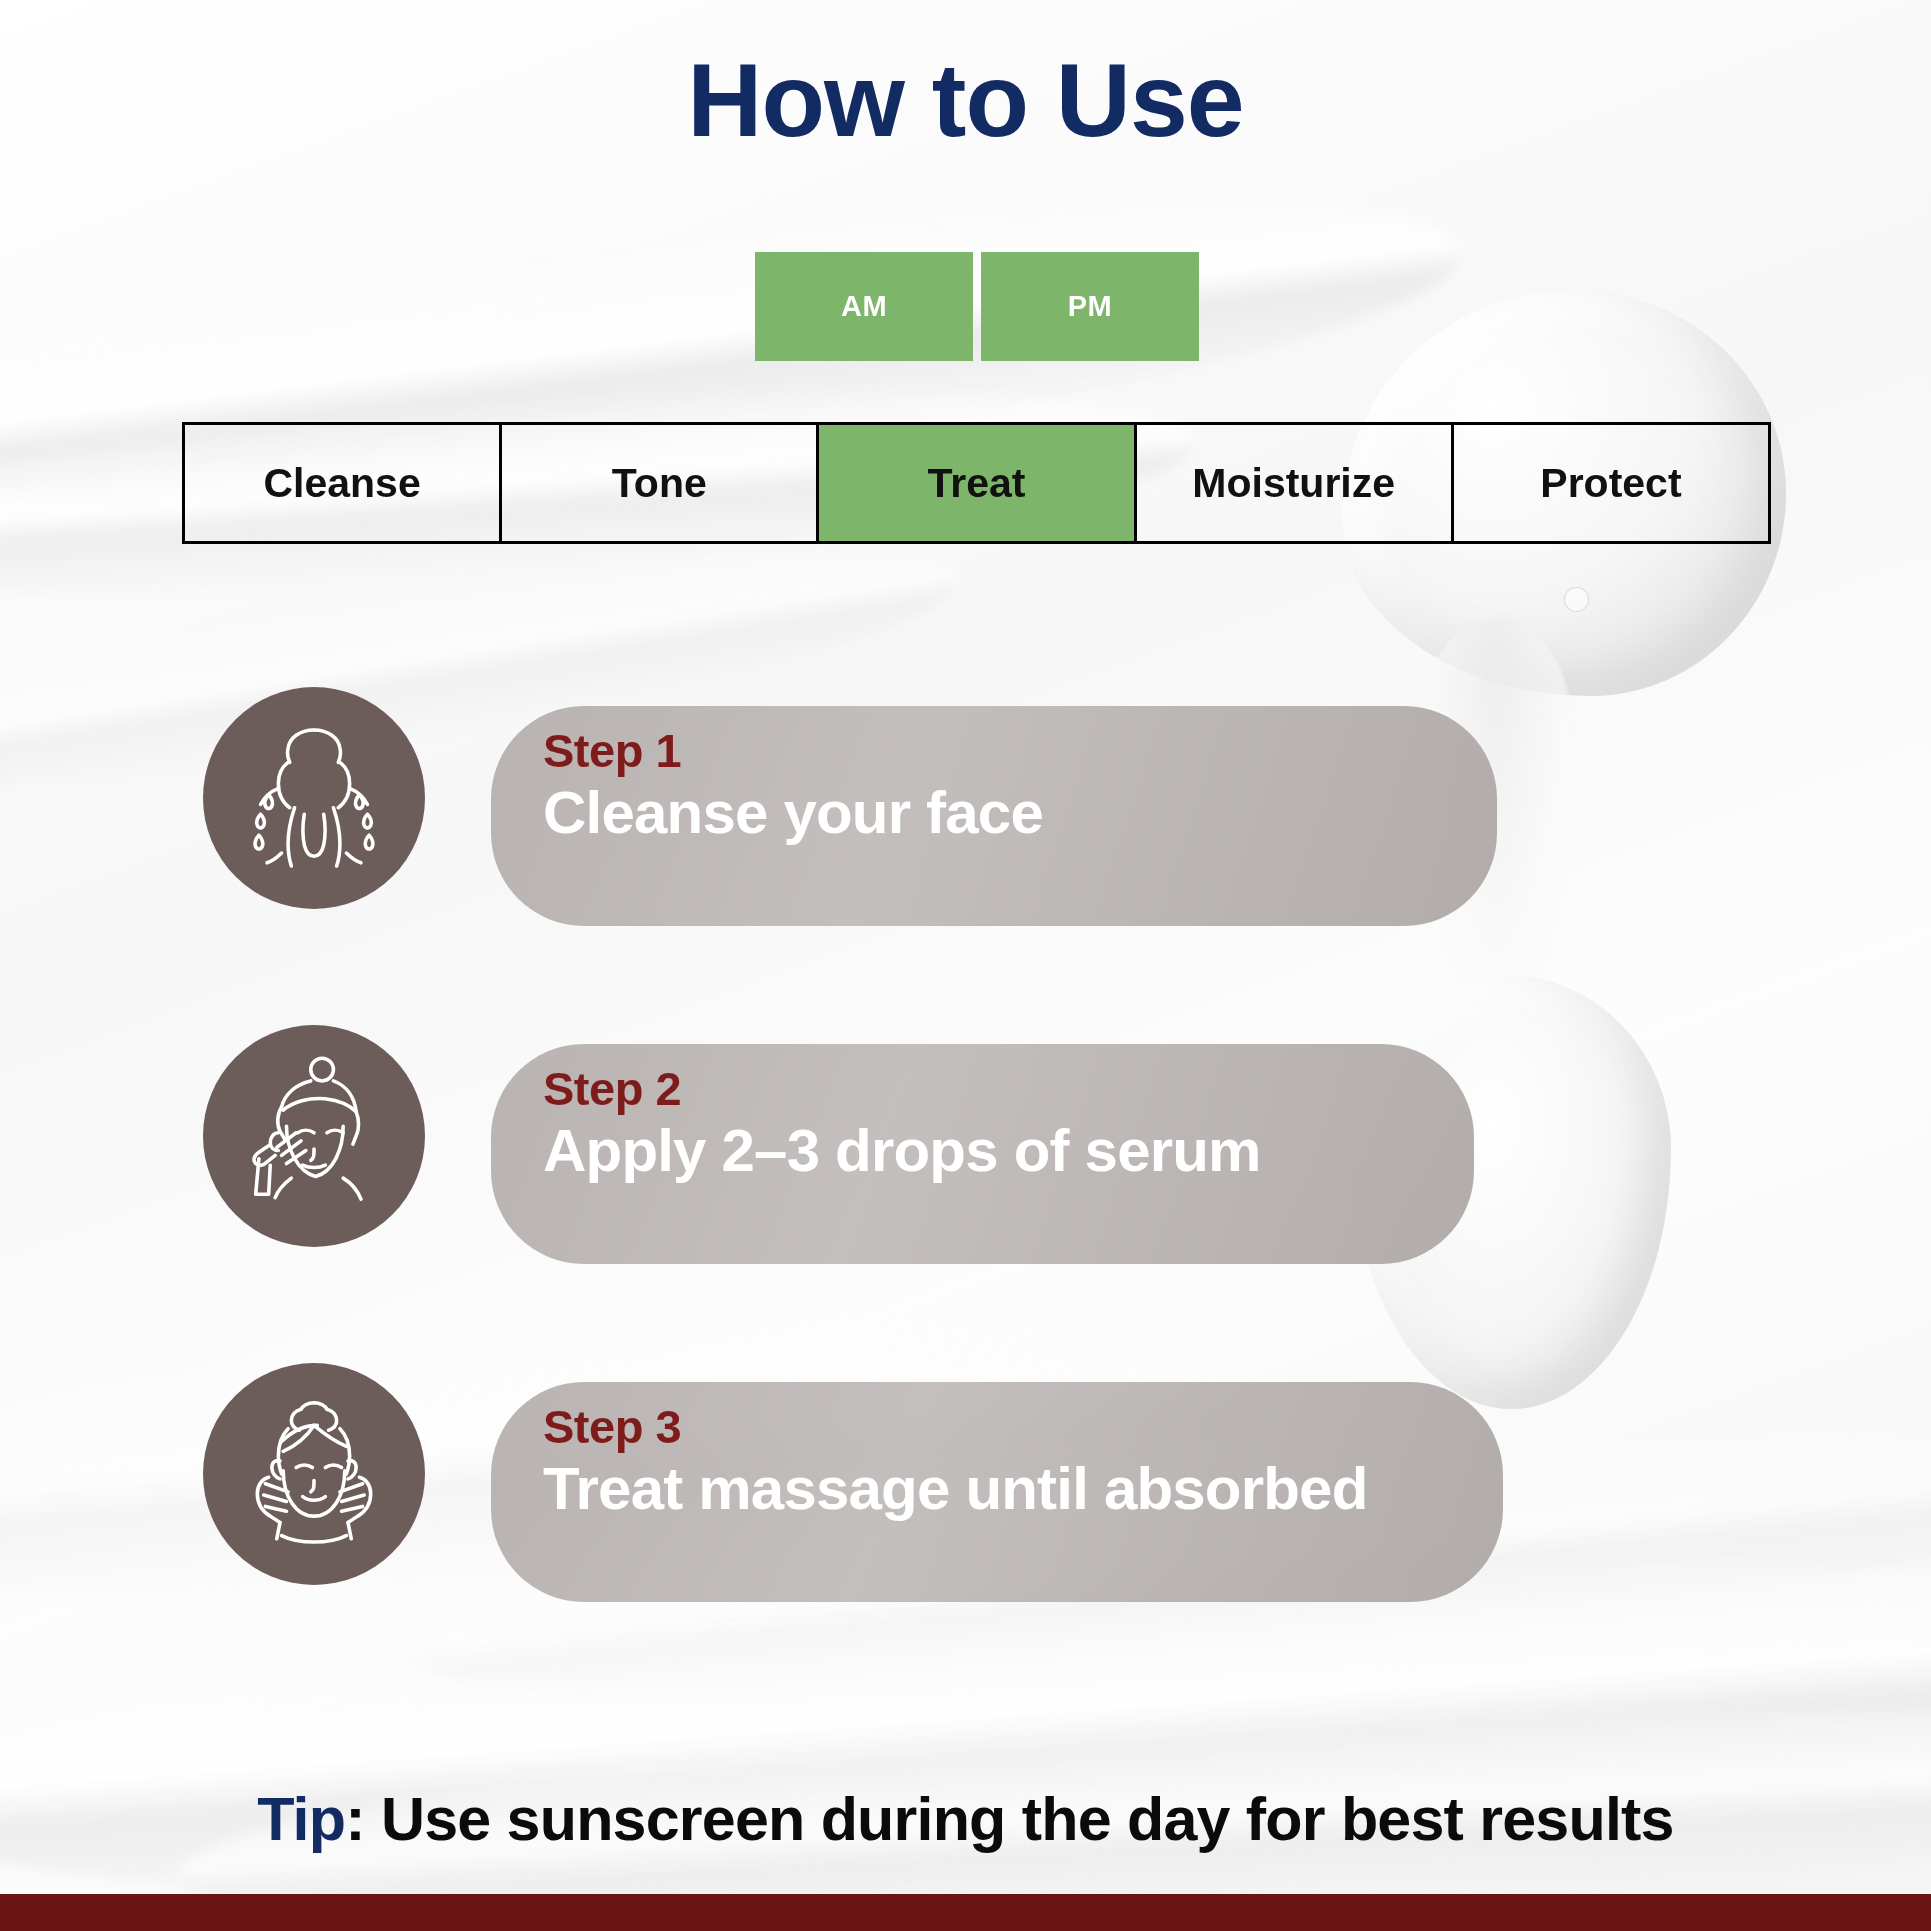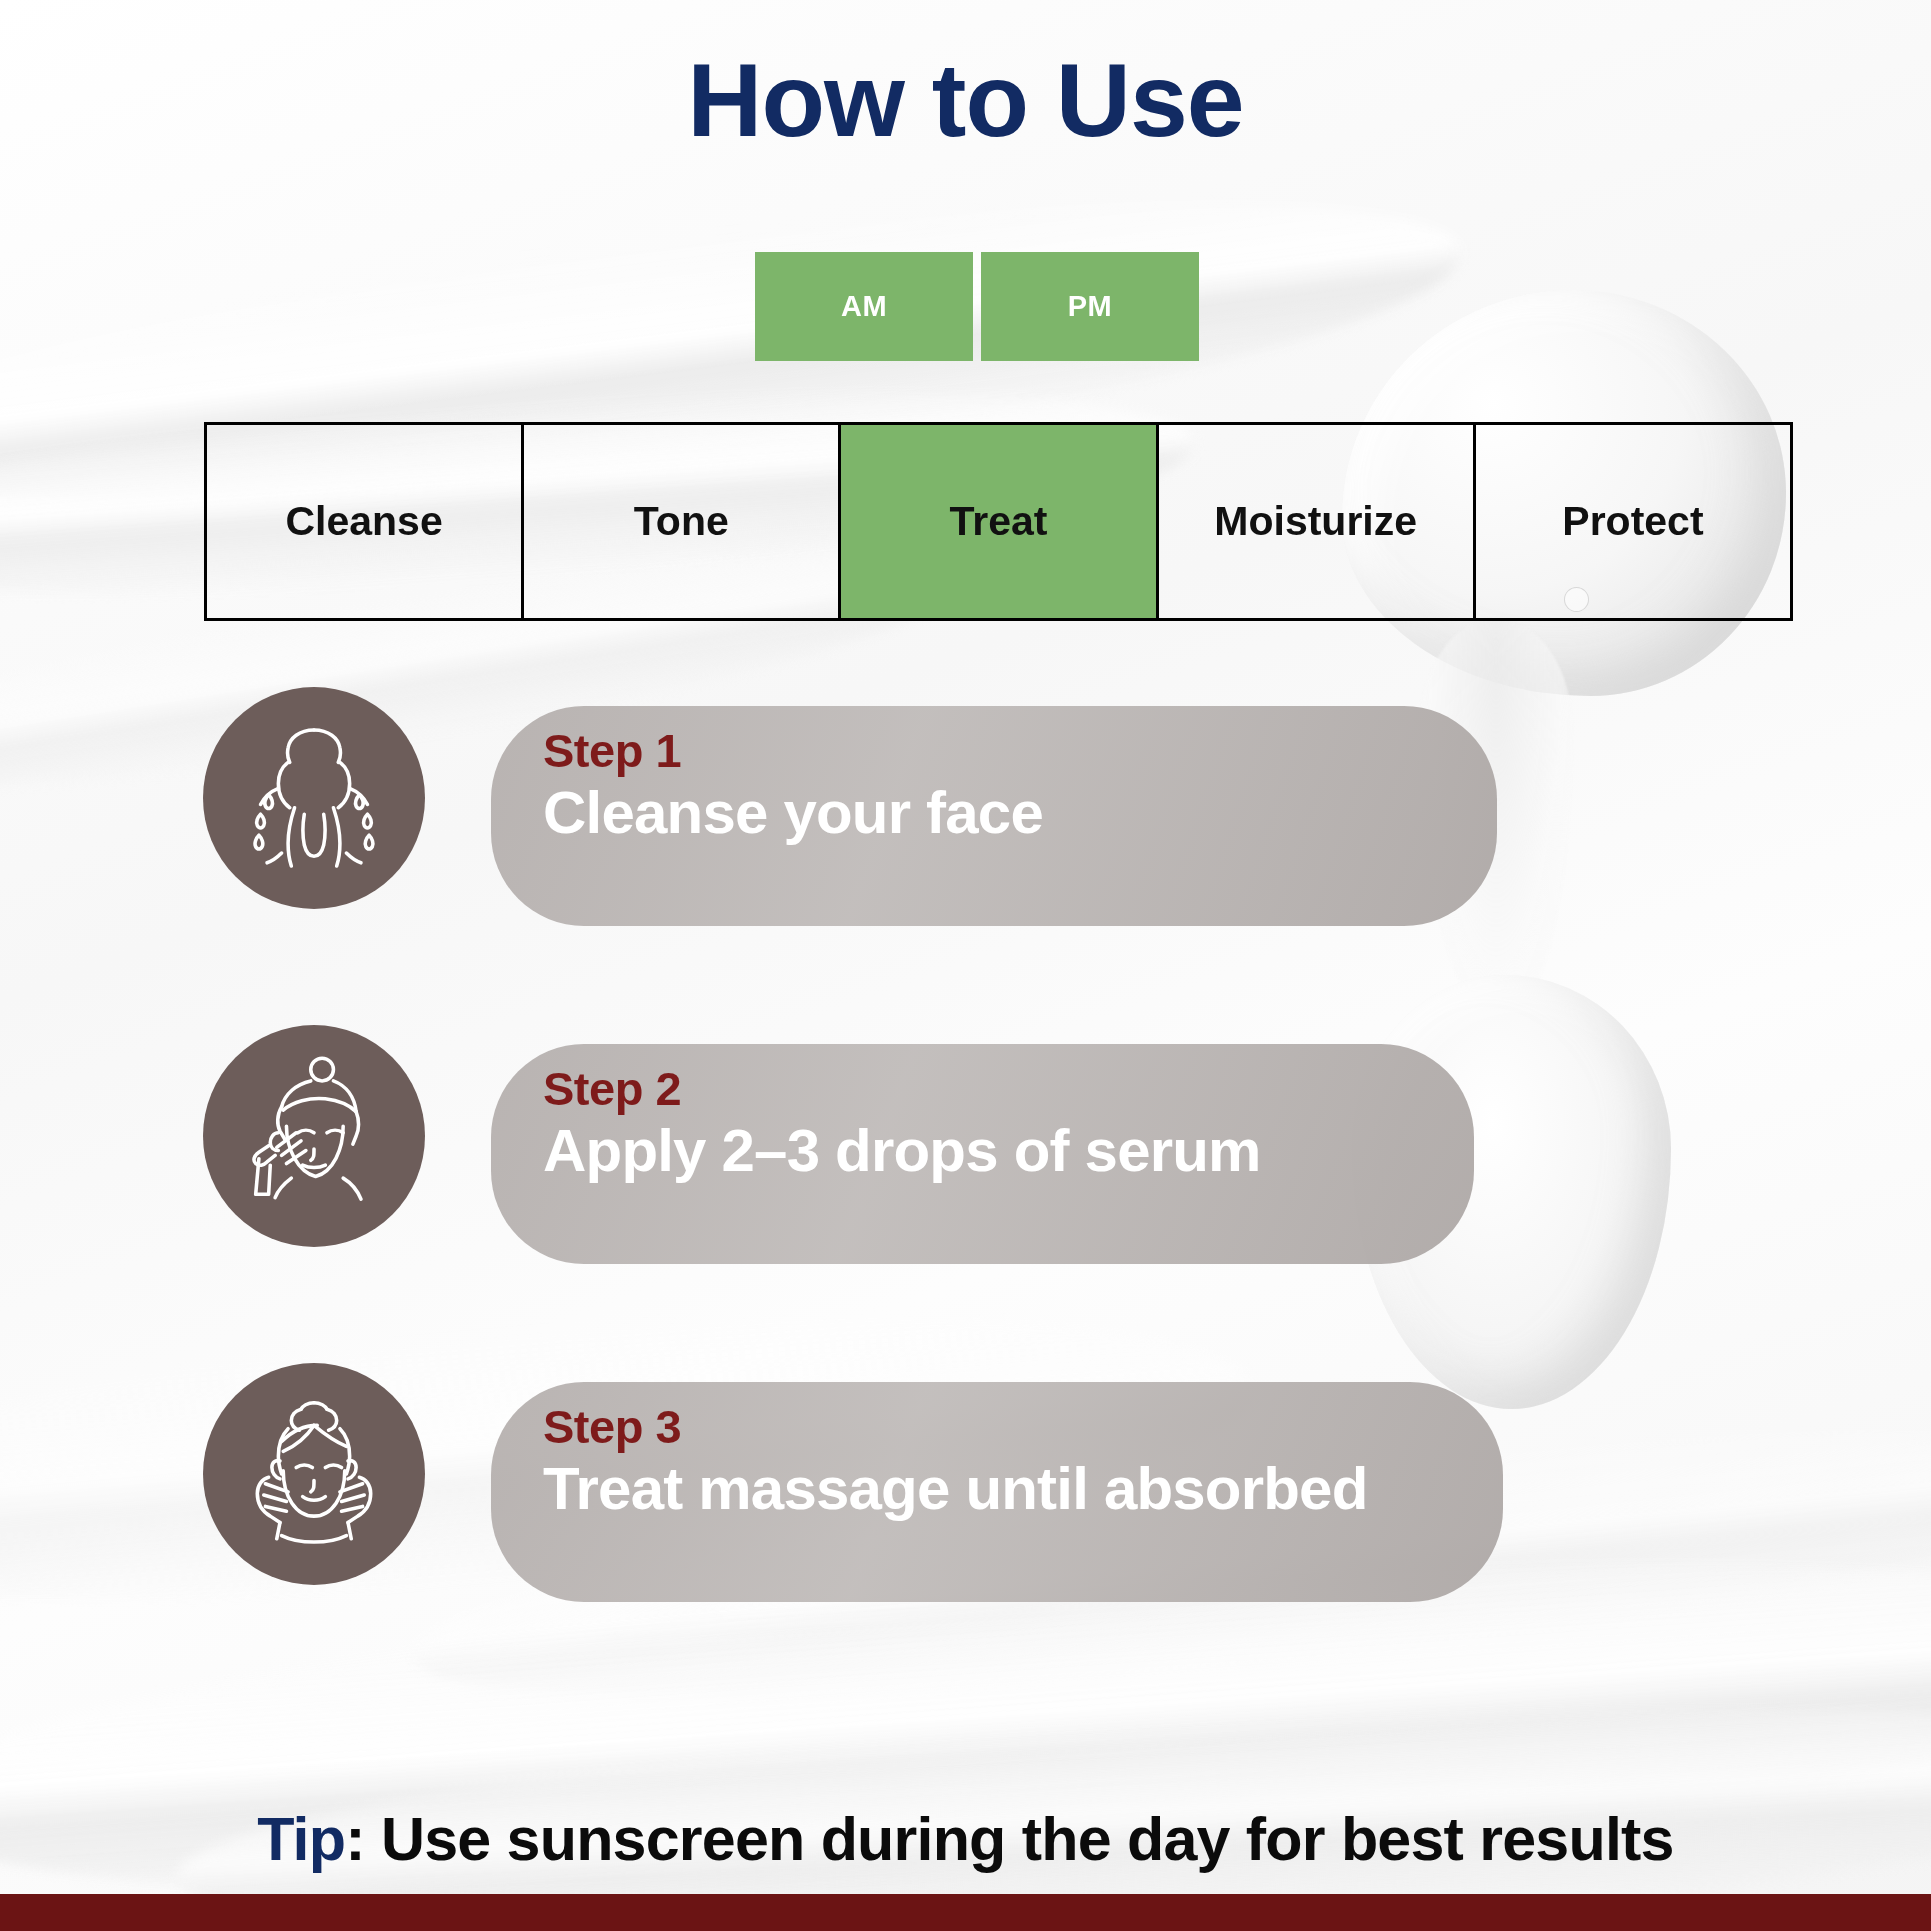--- a/index.html
+++ b/index.html
@@ -108,24 +108,23 @@
     font-weight: bold;
     letter-spacing: 0.5px;
   }
 
   
   .routine {
     position: absolute;
     left: 182px;
     top: 422px;
     width: 1589px;
-    height: 199px;
+    height: 122px;
     display: flex;
     border: 3.9px solid #000000;
-    margin-left: 22px;
   }
   .routine-cell {
     flex: 1;
     border-right: 3.9px solid #000000;
     display: flex;
     align-items: center;
     justify-content: center;
     font-size: 41px;
     font-weight: bold;
     color: #111111;
@@ -188,21 +187,20 @@
   .tip {
     position: absolute;
     left: 0; right: 0;
     top: 1784px;
     text-align: center;
     font-size: 61px;
     font-weight: bold;
     color: #0b0b0b;
     letter-spacing: -0.8px;
     white-space: nowrap;
-    margin-top: 20px;
   }
   .tip-key { color: #122B63; }
 
   
   .bottom-bar {
     position: absolute;
     left: 0; bottom: 0;
     width: 100%;
     height: 37px;
     background: #6B1414;

